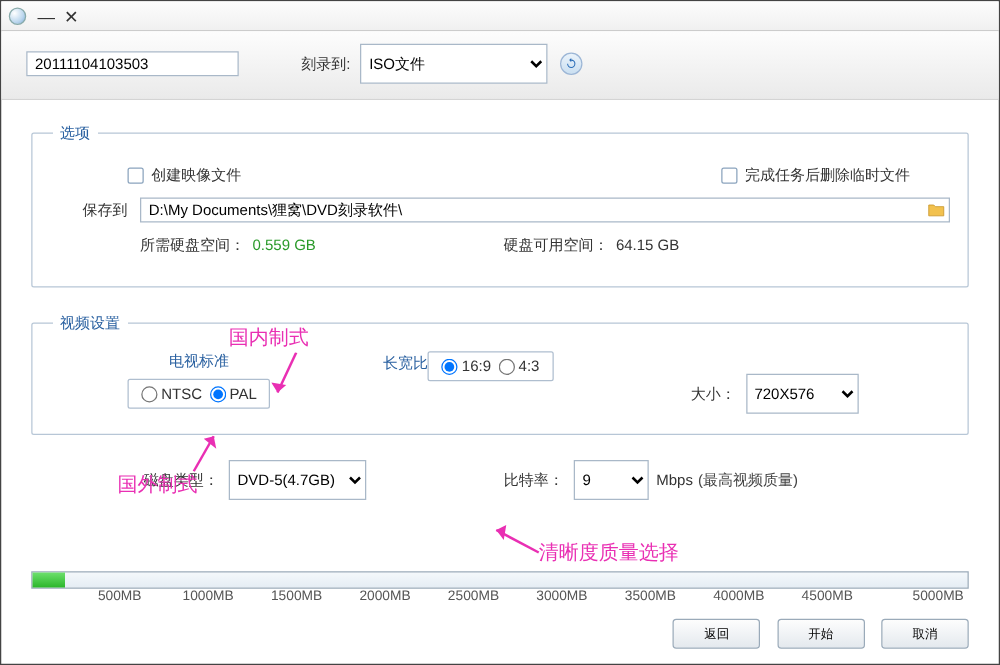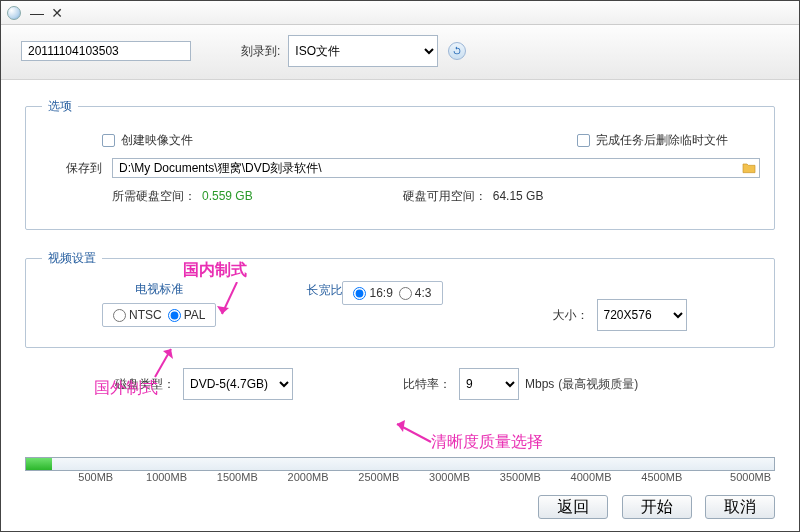--- a/index.html
+++ b/index.html
@@ -52,21 +52,21 @@
 
 .bottomwrap { position:absolute; bottom:0; left:0; right:0; padding: 6px 24px 12px; }
 .disklbl { font-size:12px; color:#333; margin-bottom: 4px; }
 .disklbl .green { color:#2a9a2a; margin-left:4px;}
 .prog { position:relative; height: 14px; border:1px solid #9aaab9; background: linear-gradient(#f4f8fb,#e5edf4); }
 .prog .fill { position:absolute; top:0; bottom:0; left:0; width:3.5%; background: linear-gradient(#6de06d,#2bb62b); }
 .ticks { position:relative; height:10px; }
 .ticklabels { position:relative; height:14px; color:#555; font-size:11px;}
 .ticklabels span { position:absolute; transform:translateX(-50%);}
 .btnrow { text-align:right; margin-top:10px; }
-button.pbtn { min-width: 70px; height: 24px; margin-left: 10px; border:1px solid #9aaab9; background:linear-gradient(#fdfdfd,#e4e9ee); border-radius:3px; font-size:16px; cursor:pointer; padding:0 14px;}
+button.pbtn { min-width: 70px; height: 24px; margin-left: 10px; border:1px solid #9aaab9; background:linear-gradient(#fdfdfd,#e4e9ee); border-radius:3px; font-size:10px; cursor:pointer; padding:0 14px;}
 </style>
 </head>
 <body>
 
 <div class="titlebar">
   <span class="disc"></span>
   <span class="winbtn">—</span>
   <span class="winbtn">✕</span>
 </div>
 
@@ -142,21 +142,21 @@
 
   <div class="discrow">
     <span class="lbl">磁盘类型：</span>
     <select class="sel"><option>DVD-5(4.7GB)</option></select>
     <span class="lbl bitrate-lbl">比特率：</span>
     <select class="sel bitrate-sel"><option>9</option></select>
     <span class="mbps">Mbps</span>
     <span class="hint">(最高视频质量)</span>
   </div>
 
-  <div class="anno" style="left:182px; top:180px;font-weight:bold;">国内制式</div>
+  <div class="anno" style="left:182px; top:180px;">国内制式</div>
   <svg class="anno-arrow" style="left:216px; top:202px; width:30px; height:38px;">
       <line x1="20" y1="0" x2="5" y2="32" stroke="#e92fb3" stroke-width="2"></line>
       <polygon points="5,32 0,24 12,26" fill="#e92fb3"></polygon>
     </svg>
 
   <div class="anno" style="left:93px; top:298px;">国外制式</div>
   <svg class="anno-arrow" style="left:150px; top:265px; width:30px; height:34px;">
       <line x1="4" y1="32" x2="20" y2="4" stroke="#e92fb3" stroke-width="2"></line>
       <polygon points="20,4 12,6 22,14" fill="#e92fb3"></polygon>
     </svg>

